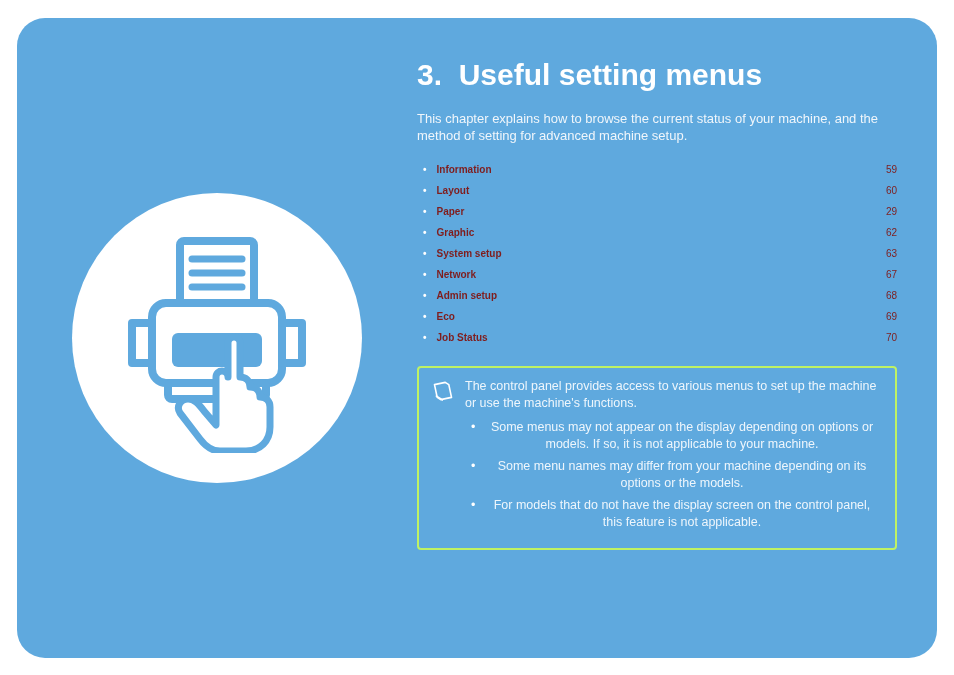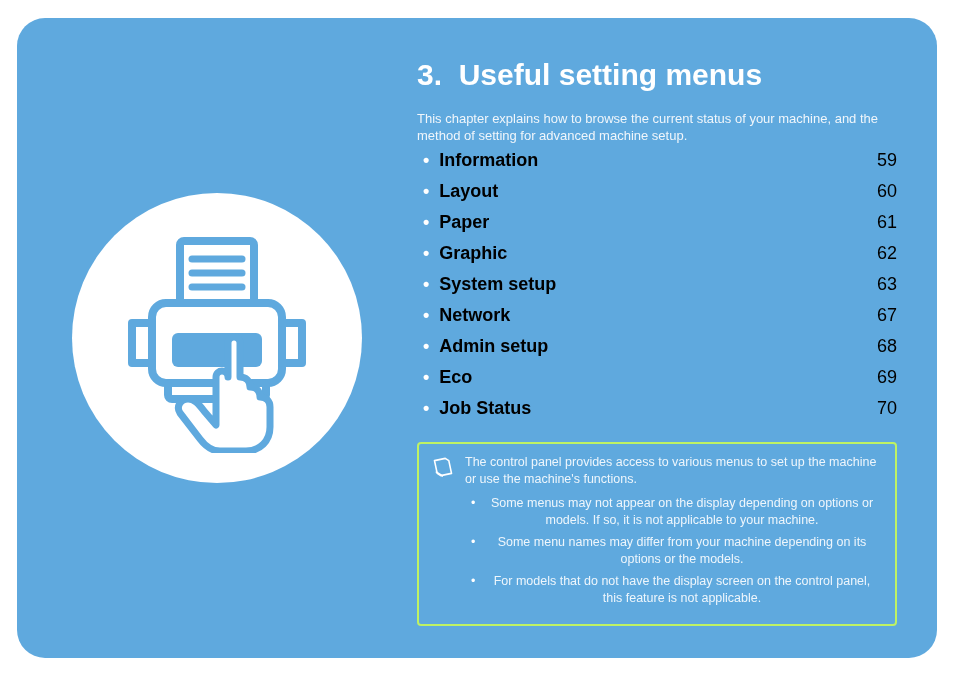--- a/index.html
+++ b/index.html
@@ -43,33 +43,34 @@
   }
   .chapter-title {
     font-size: 30px;
     font-weight: 700;
     margin-bottom: 18px;
     color: #fff;
   }
   .intro {
     font-size: 13px;
     line-height: 1.35;
+    margin-bottom: 14px;
     color: #f0f6fb;
   }
   ul.toc {
     list-style: none;
     margin-bottom: 18px;
   }
   ul.toc li {
     display: flex;
     align-items: flex-end;
-    font-size: 18px;
+    font-size: 10px;
     font-weight: 700;
     padding: 5px 0 5px 6px;
-    color: #000000;
+    color: #7f1d1d;
   }
   ul.toc li::before {
     content: "•";
     color: #fff;
     margin-right: 10px;
     font-weight: 700;
   }
   ul.toc li .label { flex: 0 0 auto; }
   ul.toc li .spacer { flex: 1; }
   ul.toc li .pg { width: 30px; text-align: right; font-weight: 400; }
@@ -165,21 +166,21 @@
         <span class="pg">59</span>
       </li>
       <li>
         <span class="label">Layout</span>
         <span class="spacer"></span>
         <span class="pg">60</span>
       </li>
       <li>
         <span class="label">Paper</span>
         <span class="spacer"></span>
-        <span class="pg">61</span>
+        <span class="pg">29</span>
       </li>
       <li>
         <span class="label">Graphic</span>
         <span class="spacer"></span>
         <span class="pg">62</span>
       </li>
       <li>
         <span class="label">System setup</span>
         <span class="spacer"></span>
         <span class="pg">63</span>

